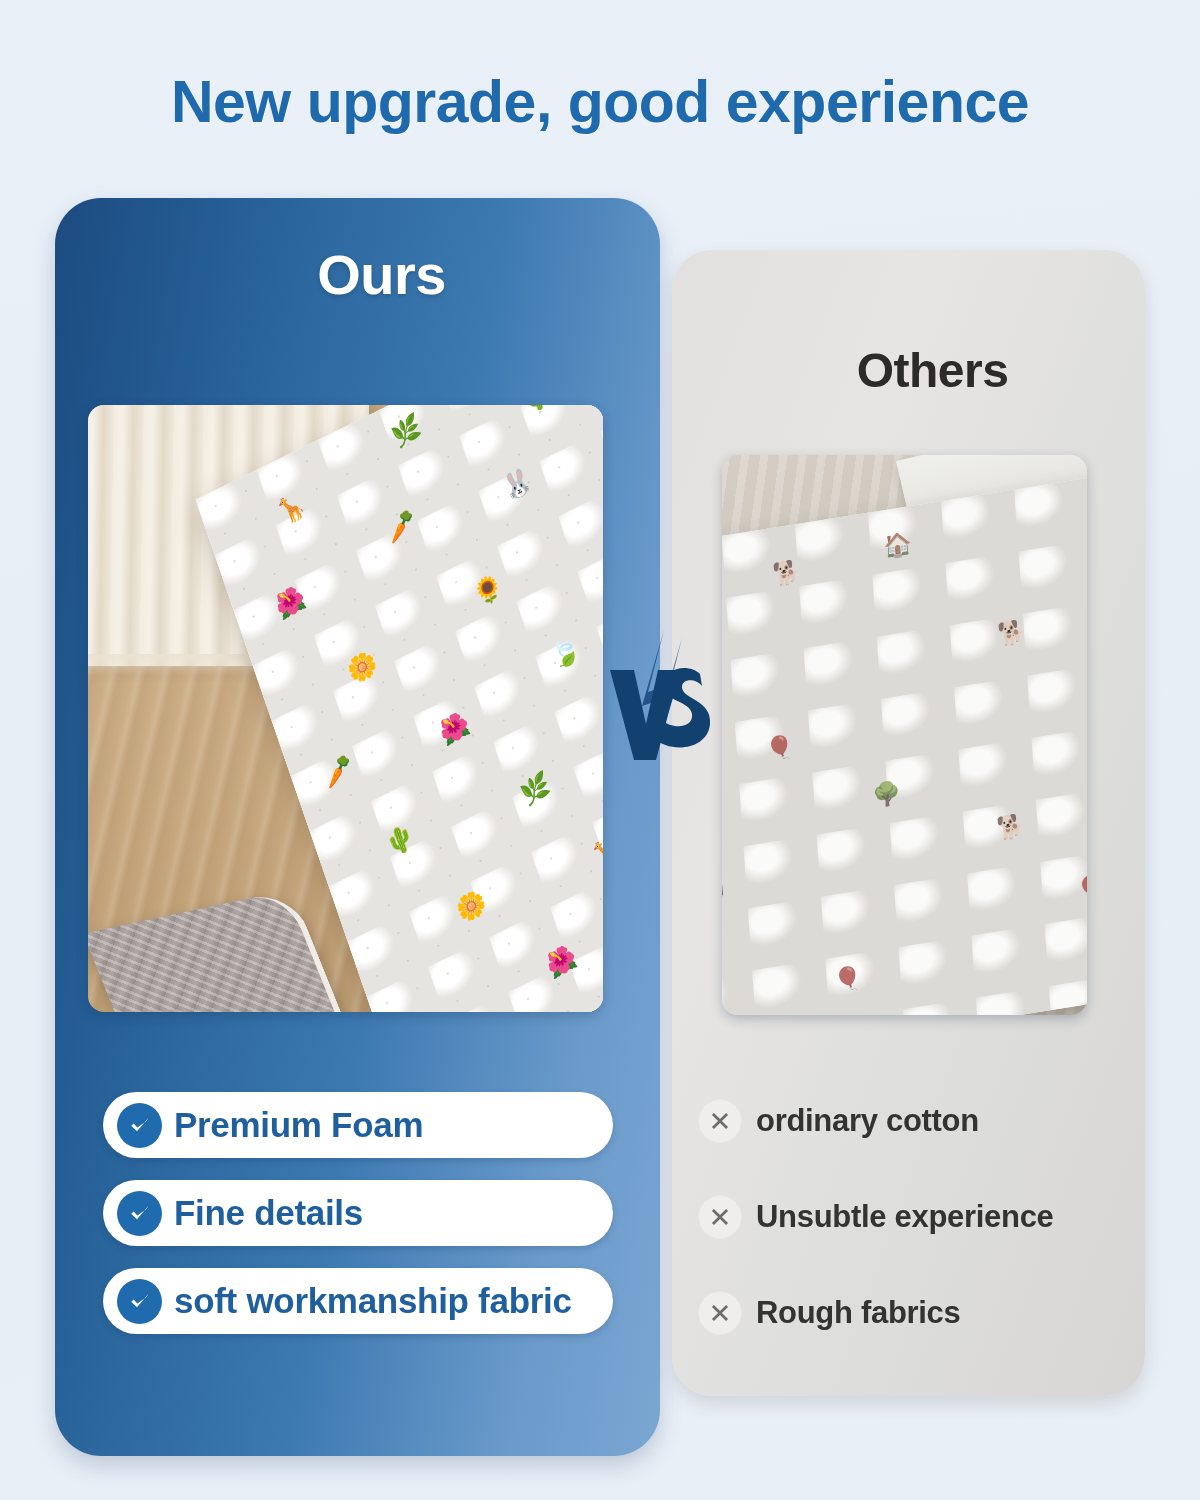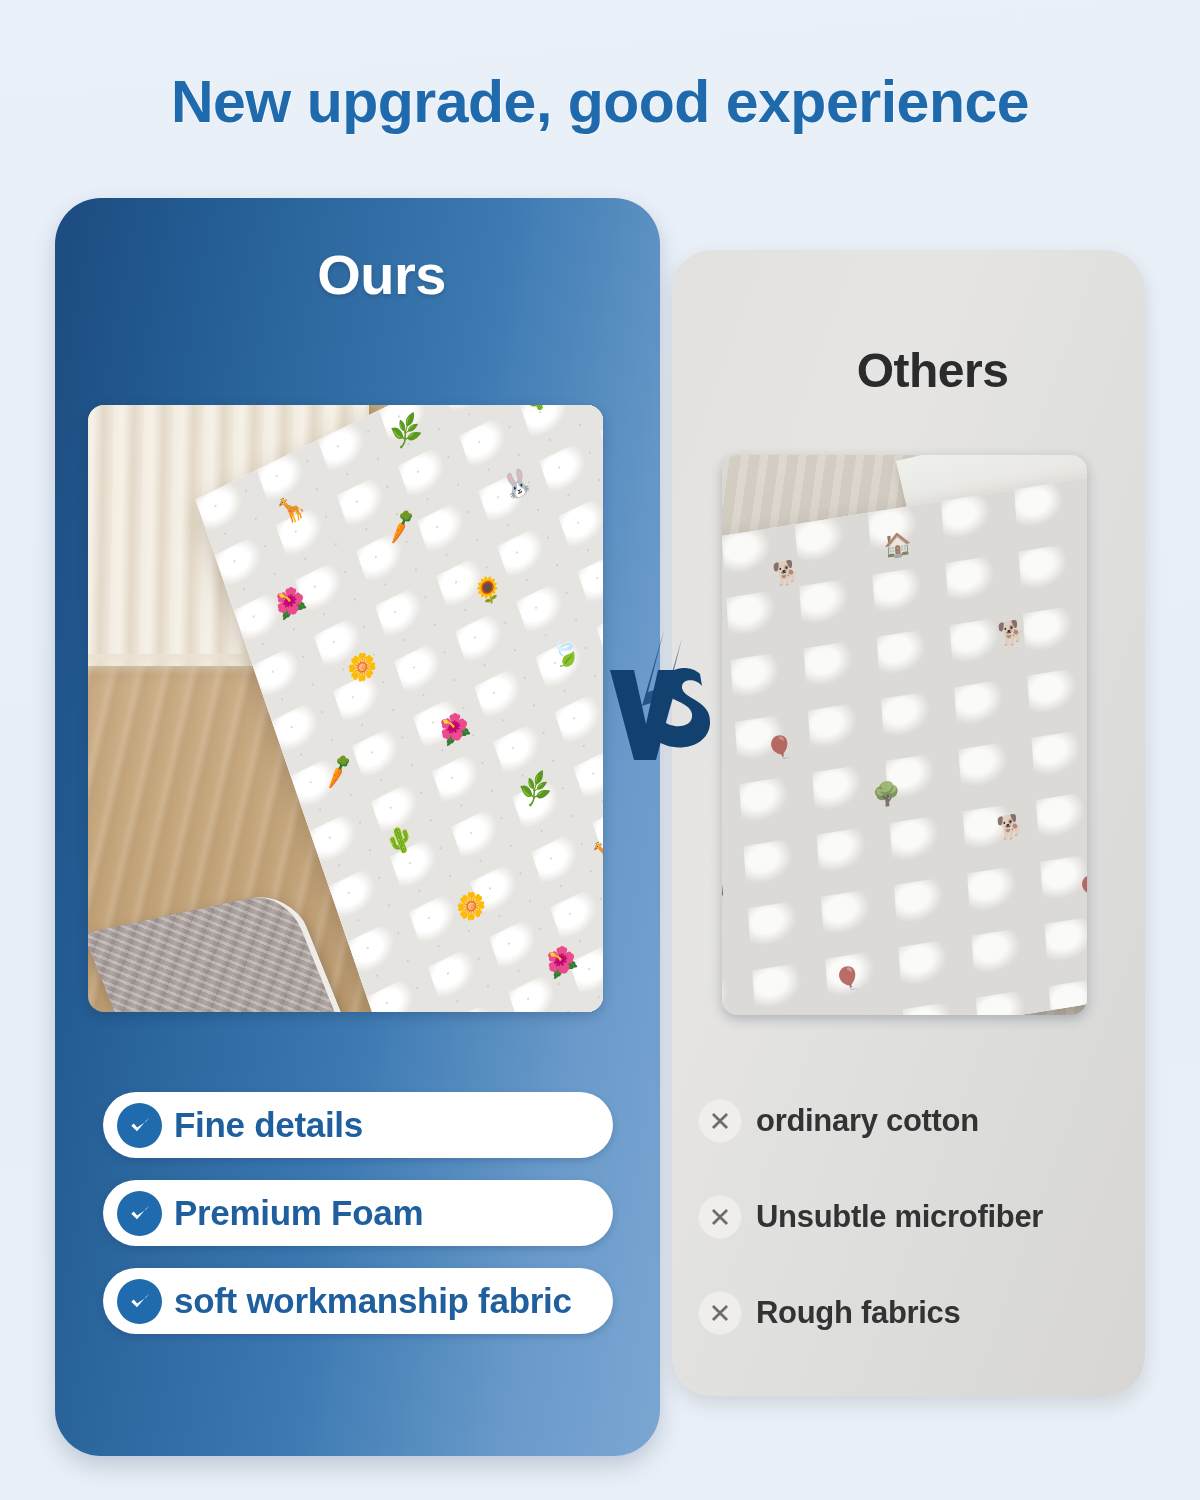--- a/index.html
+++ b/index.html
@@ -325,36 +325,36 @@
           <span class="motif" style="left:35%;  top:88%;">🌺</span>
 
         </div>
 
         <div class="mat-fold"></div>
       </div>
     </div>
 
     <div class="list-ours" style="position:absolute; left:48px; top:894px; width:520px;">
 
+      <div class="pill pill-w1">
+        <span class="pill-icon">
+          <svg width="28" height="28" viewBox="0 0 24 24" aria-hidden="true">
+            <path d="M4.5 12.6 L9.4 17.4 L19.6 5.6 L17.2 8.9 L9.6 14.1 L6.6 10.8 Z" fill="#ffffff"></path>
+          </svg>
+        </span>
+        <span class="pill-label">Premium Foam</span>
+      </div>
+
       <div class="pill pill-w2">
         <span class="pill-icon">
           <svg width="28" height="28" viewBox="0 0 24 24" aria-hidden="true">
             <path d="M4.5 12.6 L9.4 17.4 L19.6 5.6 L17.2 8.9 L9.6 14.1 L6.6 10.8 Z" fill="#ffffff"></path>
           </svg>
         </span>
         <span class="pill-label">Fine details</span>
-      </div>
-
-      <div class="pill pill-w1">
-        <span class="pill-icon">
-          <svg width="28" height="28" viewBox="0 0 24 24" aria-hidden="true">
-            <path d="M4.5 12.6 L9.4 17.4 L19.6 5.6 L17.2 8.9 L9.6 14.1 L6.6 10.8 Z" fill="#ffffff"></path>
-          </svg>
-        </span>
-        <span class="pill-label">Premium Foam</span>
       </div>
 
       <div class="pill pill-w3">
         <span class="pill-icon">
           <svg width="28" height="28" viewBox="0 0 24 24" aria-hidden="true">
             <path d="M4.5 12.6 L9.4 17.4 L19.6 5.6 L17.2 8.9 L9.6 14.1 L6.6 10.8 Z" fill="#ffffff"></path>
           </svg>
         </span>
         <span class="pill-label">soft workmanship fabric</span>
       </div>
@@ -397,21 +397,21 @@
         </span>
         <span class="x-label">ordinary cotton</span>
       </div>
 
       <div class="row-x">
         <span class="x-icon-wrap">
           <svg width="26" height="26" viewBox="0 0 24 24" aria-hidden="true">
             <path d="M6.4 4.6 L12 10.2 L17.6 4.6 L19.4 6.4 L13.8 12 L19.4 17.6 L17.6 19.4 L12 13.8 L6.4 19.4 L4.6 17.6 L10.2 12 L4.6 6.4 Z" fill="#6d6d6d"></path>
           </svg>
         </span>
-        <span class="x-label">Unsubtle microfiber</span>
+        <span class="x-label">Unsubtle experience</span>
       </div>
 
       <div class="row-x">
         <span class="x-icon-wrap">
           <svg width="26" height="26" viewBox="0 0 24 24" aria-hidden="true">
             <path d="M6.4 4.6 L12 10.2 L17.6 4.6 L19.4 6.4 L13.8 12 L19.4 17.6 L17.6 19.4 L12 13.8 L6.4 19.4 L4.6 17.6 L10.2 12 L4.6 6.4 Z" fill="#6d6d6d"></path>
           </svg>
         </span>
         <span class="x-label">Rough fabrics</span>
       </div>

